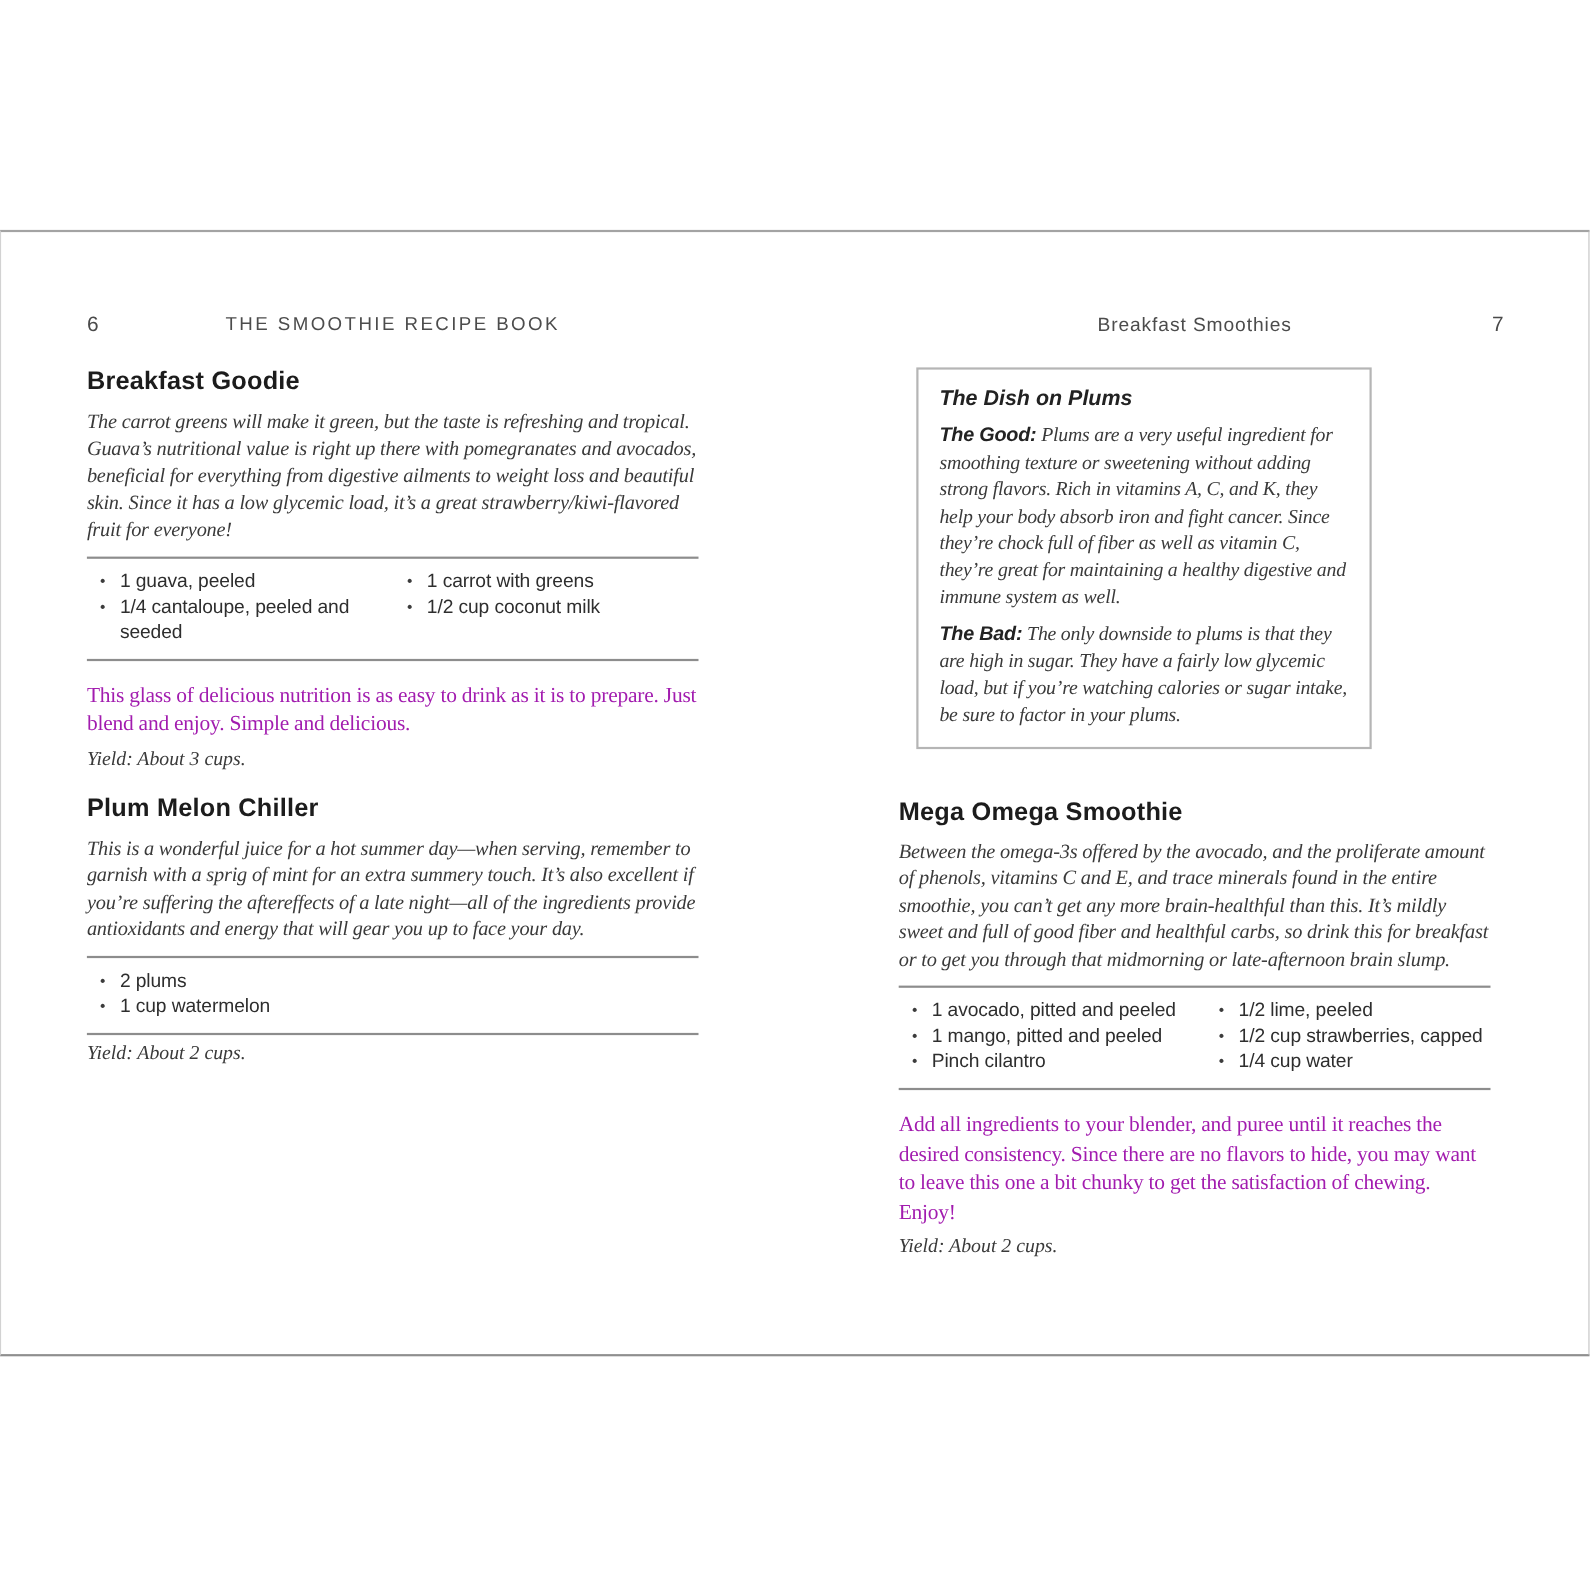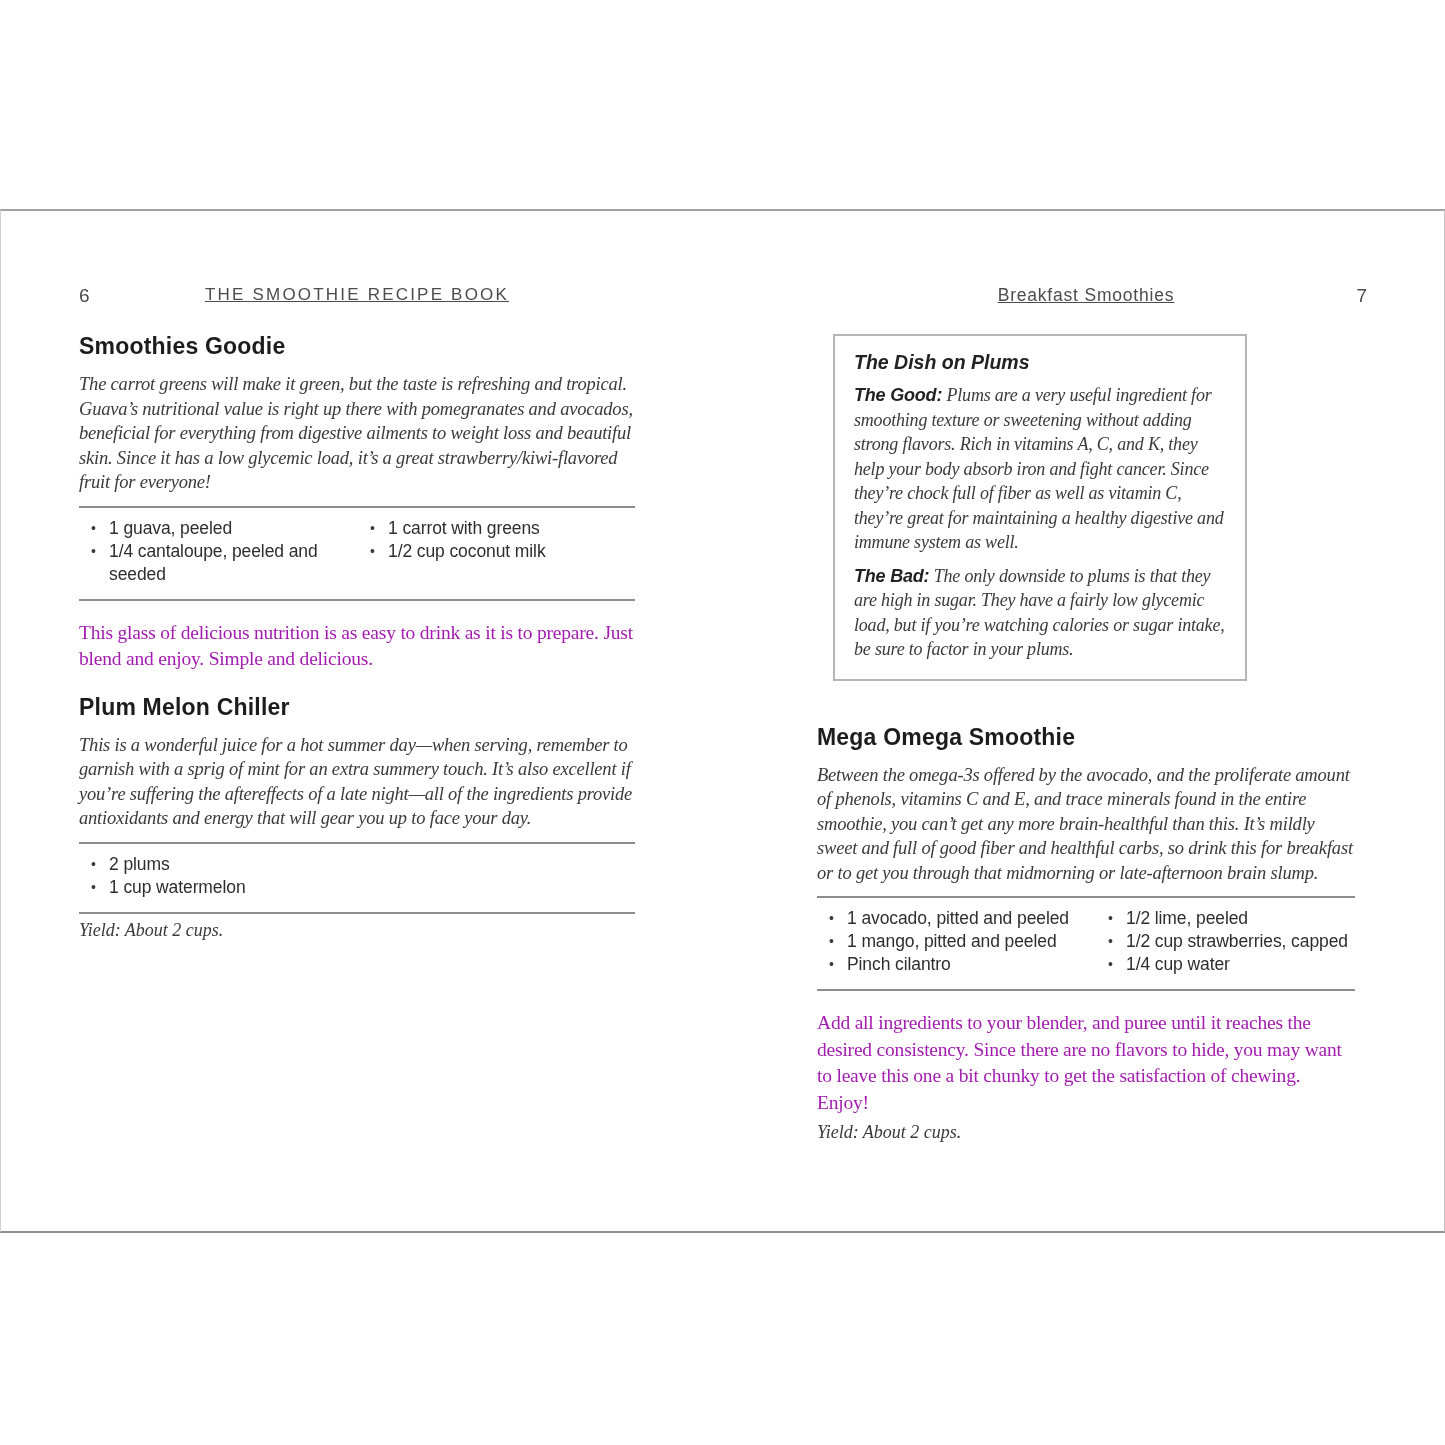--- a/index.html
+++ b/index.html
@@ -30,21 +30,21 @@
     color: #4a4a4a;
   }
   .running-head .page-num {
     position: absolute; top: 0;
     font-size: 19px; color: #4a4a4a;
   }
   .page-left  .running-head .page-num { left: 0; }
   .page-right .running-head .page-num { right: -12px; }
   .running-head .head-title {
     display: block; text-align: center;
-    font-size: 17px; letter-spacing: 2.2px; color: #4c4c4c; text-decoration: underline;
+    font-size: 17px; letter-spacing: 2.2px; color: #4c4c4c;
   }
   .page-right .running-head .head-title { letter-spacing: 0.8px; font-size: 17.5px; }
 
   .recipe-title {
     font-size: 23px; font-weight: 600; color: #1c1c1c;
     letter-spacing: 0.2px;
     font-family: "Liberation Sans", sans-serif;
   }
   .title-1 { margin-top: 27px; }
   .title-2 { margin-top: 21px; }
@@ -130,33 +130,34 @@
 
 <div class="spread">
 
   <div class="page page-left">
     <div class="running-head">
       <span class="page-num">6</span>
       <span class="head-title">THE SMOOTHIE RECIPE BOOK</span>
     </div>
 
     <section>
-      <h2 class="recipe-title title-1">Smoothies Goodie</h2>
+      <h2 class="recipe-title title-1">Breakfast Goodie</h2>
       <p class="intro">The carrot greens will make it green, but the taste is refreshing and tropical. Guava’s nutritional value is right up there with pomegranates and avocados, beneficial for everything from digestive ailments to weight loss and beautiful skin. Since it has a low glycemic load, it’s a great strawberry/kiwi-flavored fruit for everyone!</p>
       <div class="ingredients">
         <ul class="ing-col col-a">
           <li>1 guava, peeled</li>
           <li>1/4 cantaloupe, peeled and seeded</li>
         </ul>
         <ul class="ing-col col-b">
           <li>1 carrot with greens</li>
           <li>1/2 cup coconut milk</li>
         </ul>
       </div>
       <p class="instructions">This glass of delicious nutrition is as easy to drink as it is to prepare. Just blend and enjoy. Simple and delicious.</p>
+      <p class="yield">Yield: About 3 cups.</p>
     </section>
 
     <section>
       <h2 class="recipe-title title-2">Plum Melon Chiller</h2>
       <p class="intro">This is a wonderful juice for a hot summer day—when serving, remember to garnish with a sprig of mint for an extra summery touch. It’s also excellent if you’re suffering the aftereffects of a late night—all of the ingredients provide antioxidants and energy that will gear you up to face your day.</p>
       <div class="ingredients">
         <ul class="ing-col col-a">
           <li>2 plums</li>
           <li>1 cup watermelon</li>
         </ul>

